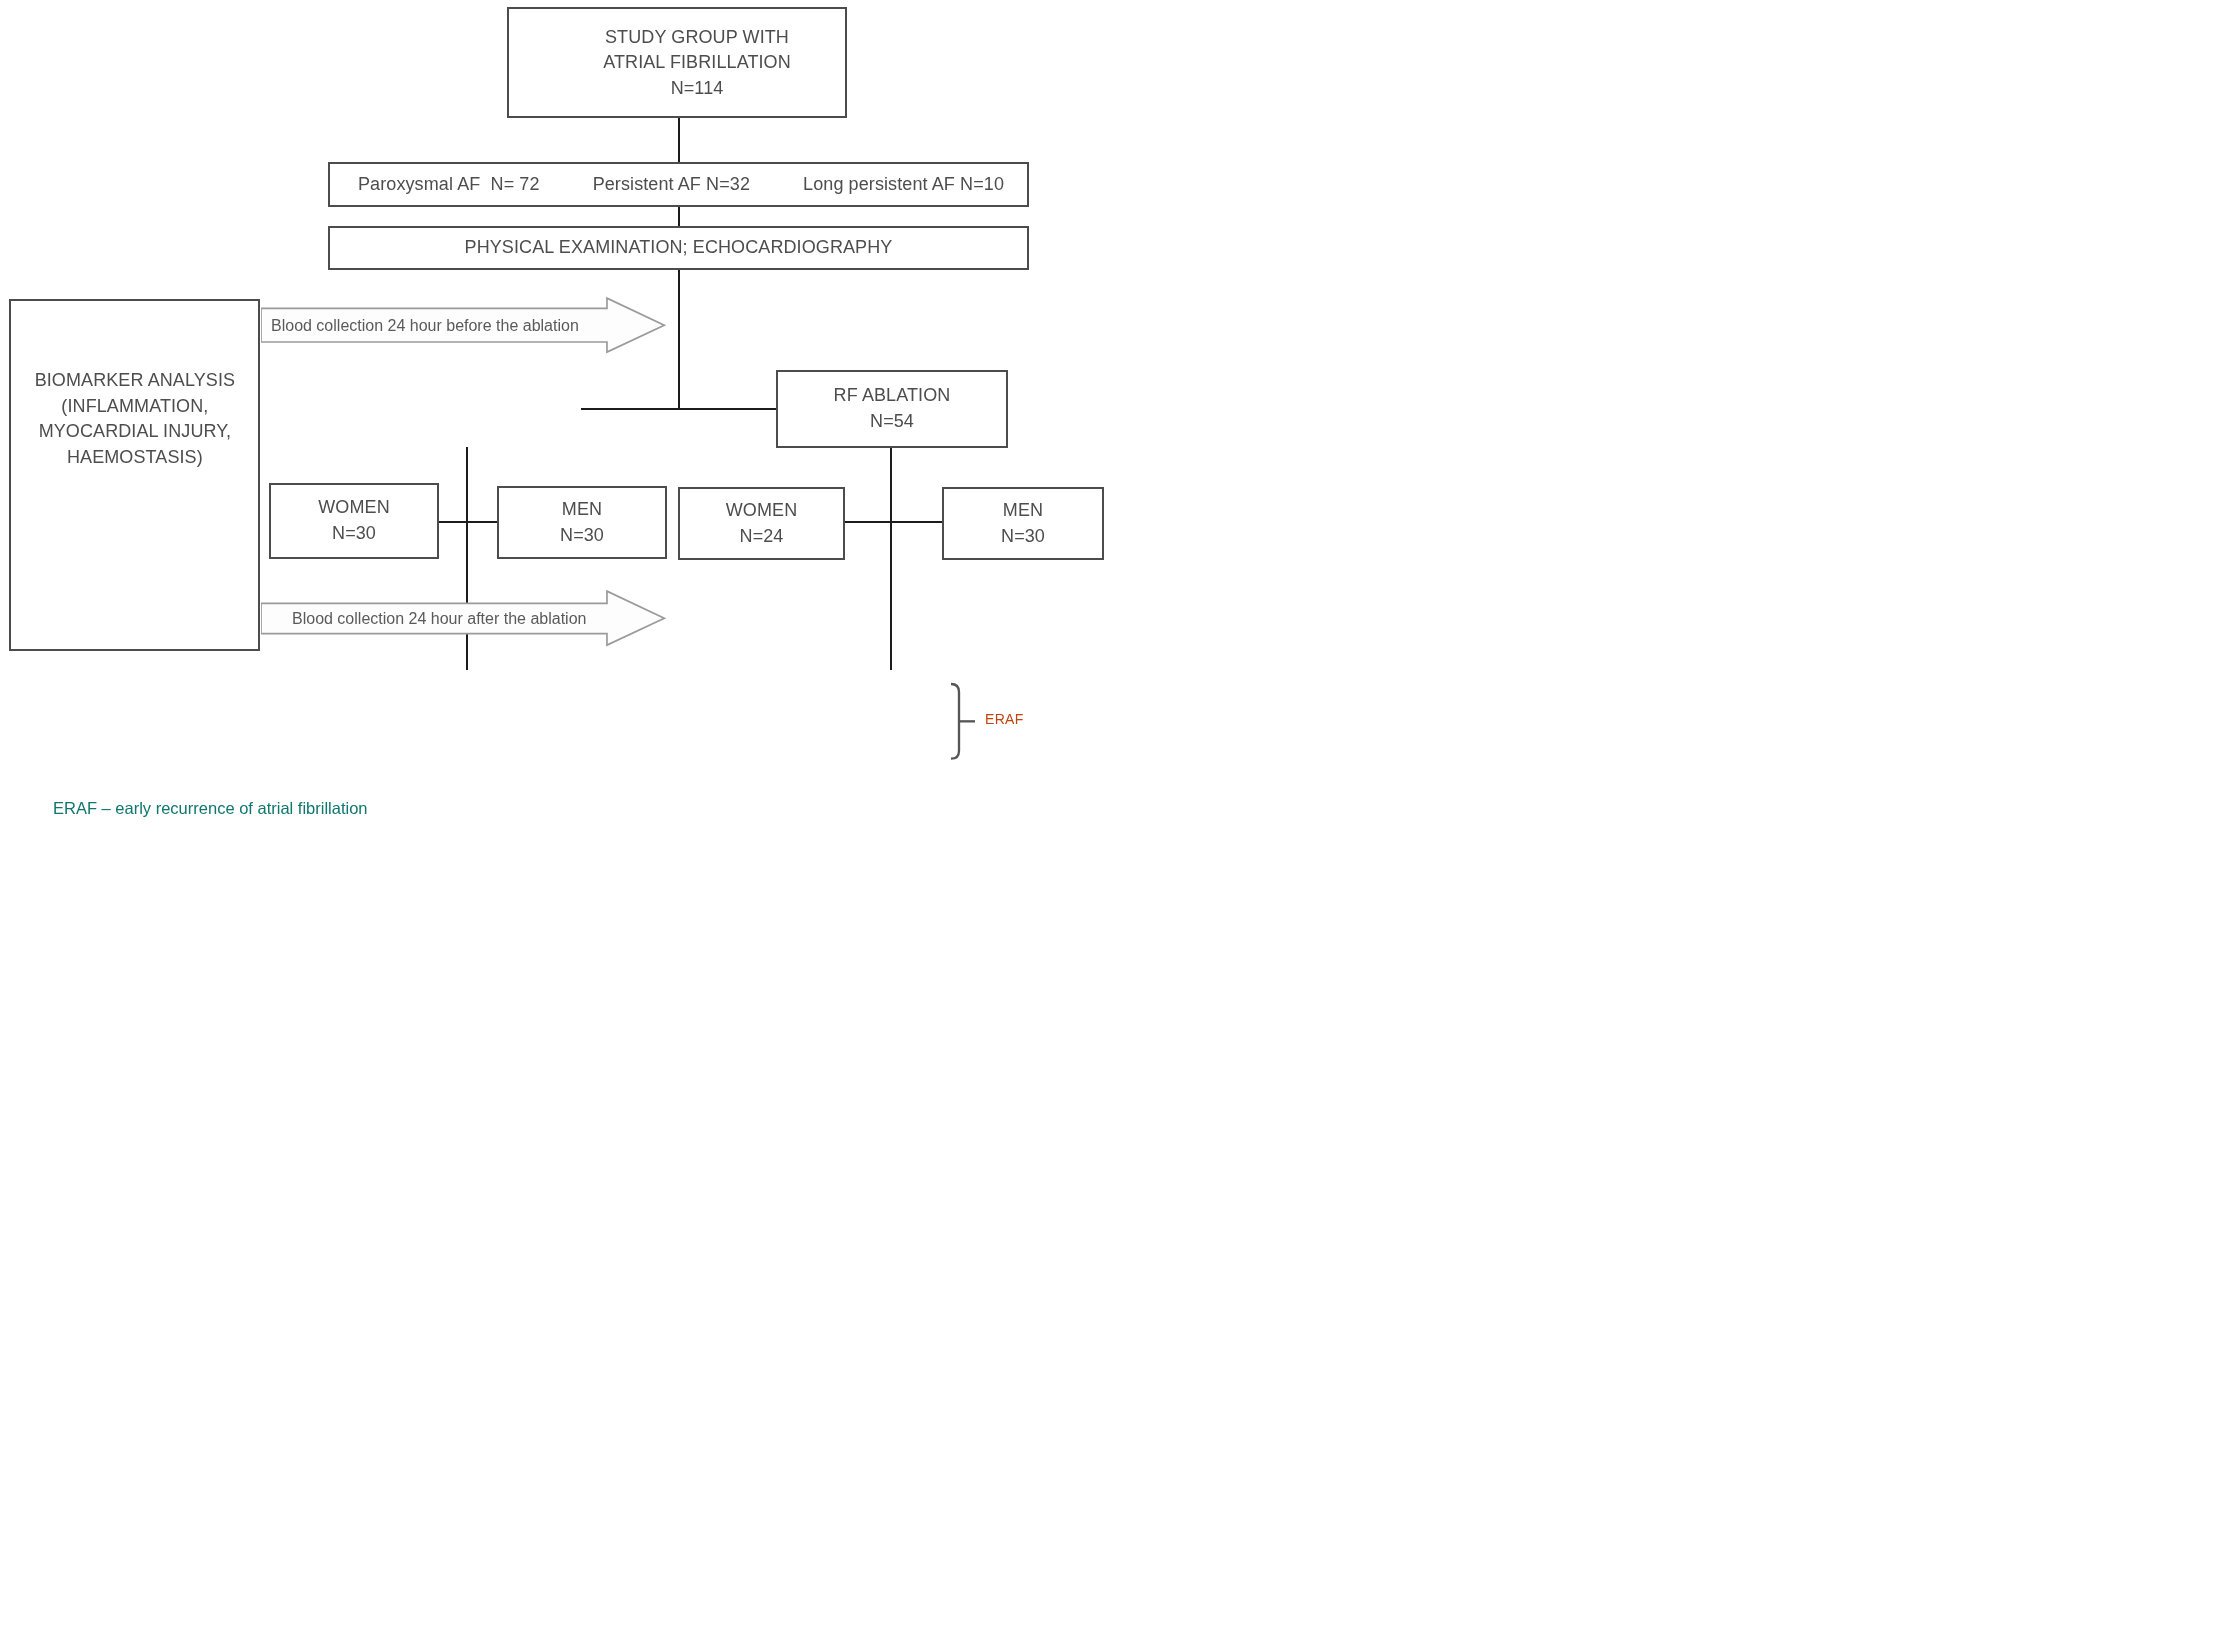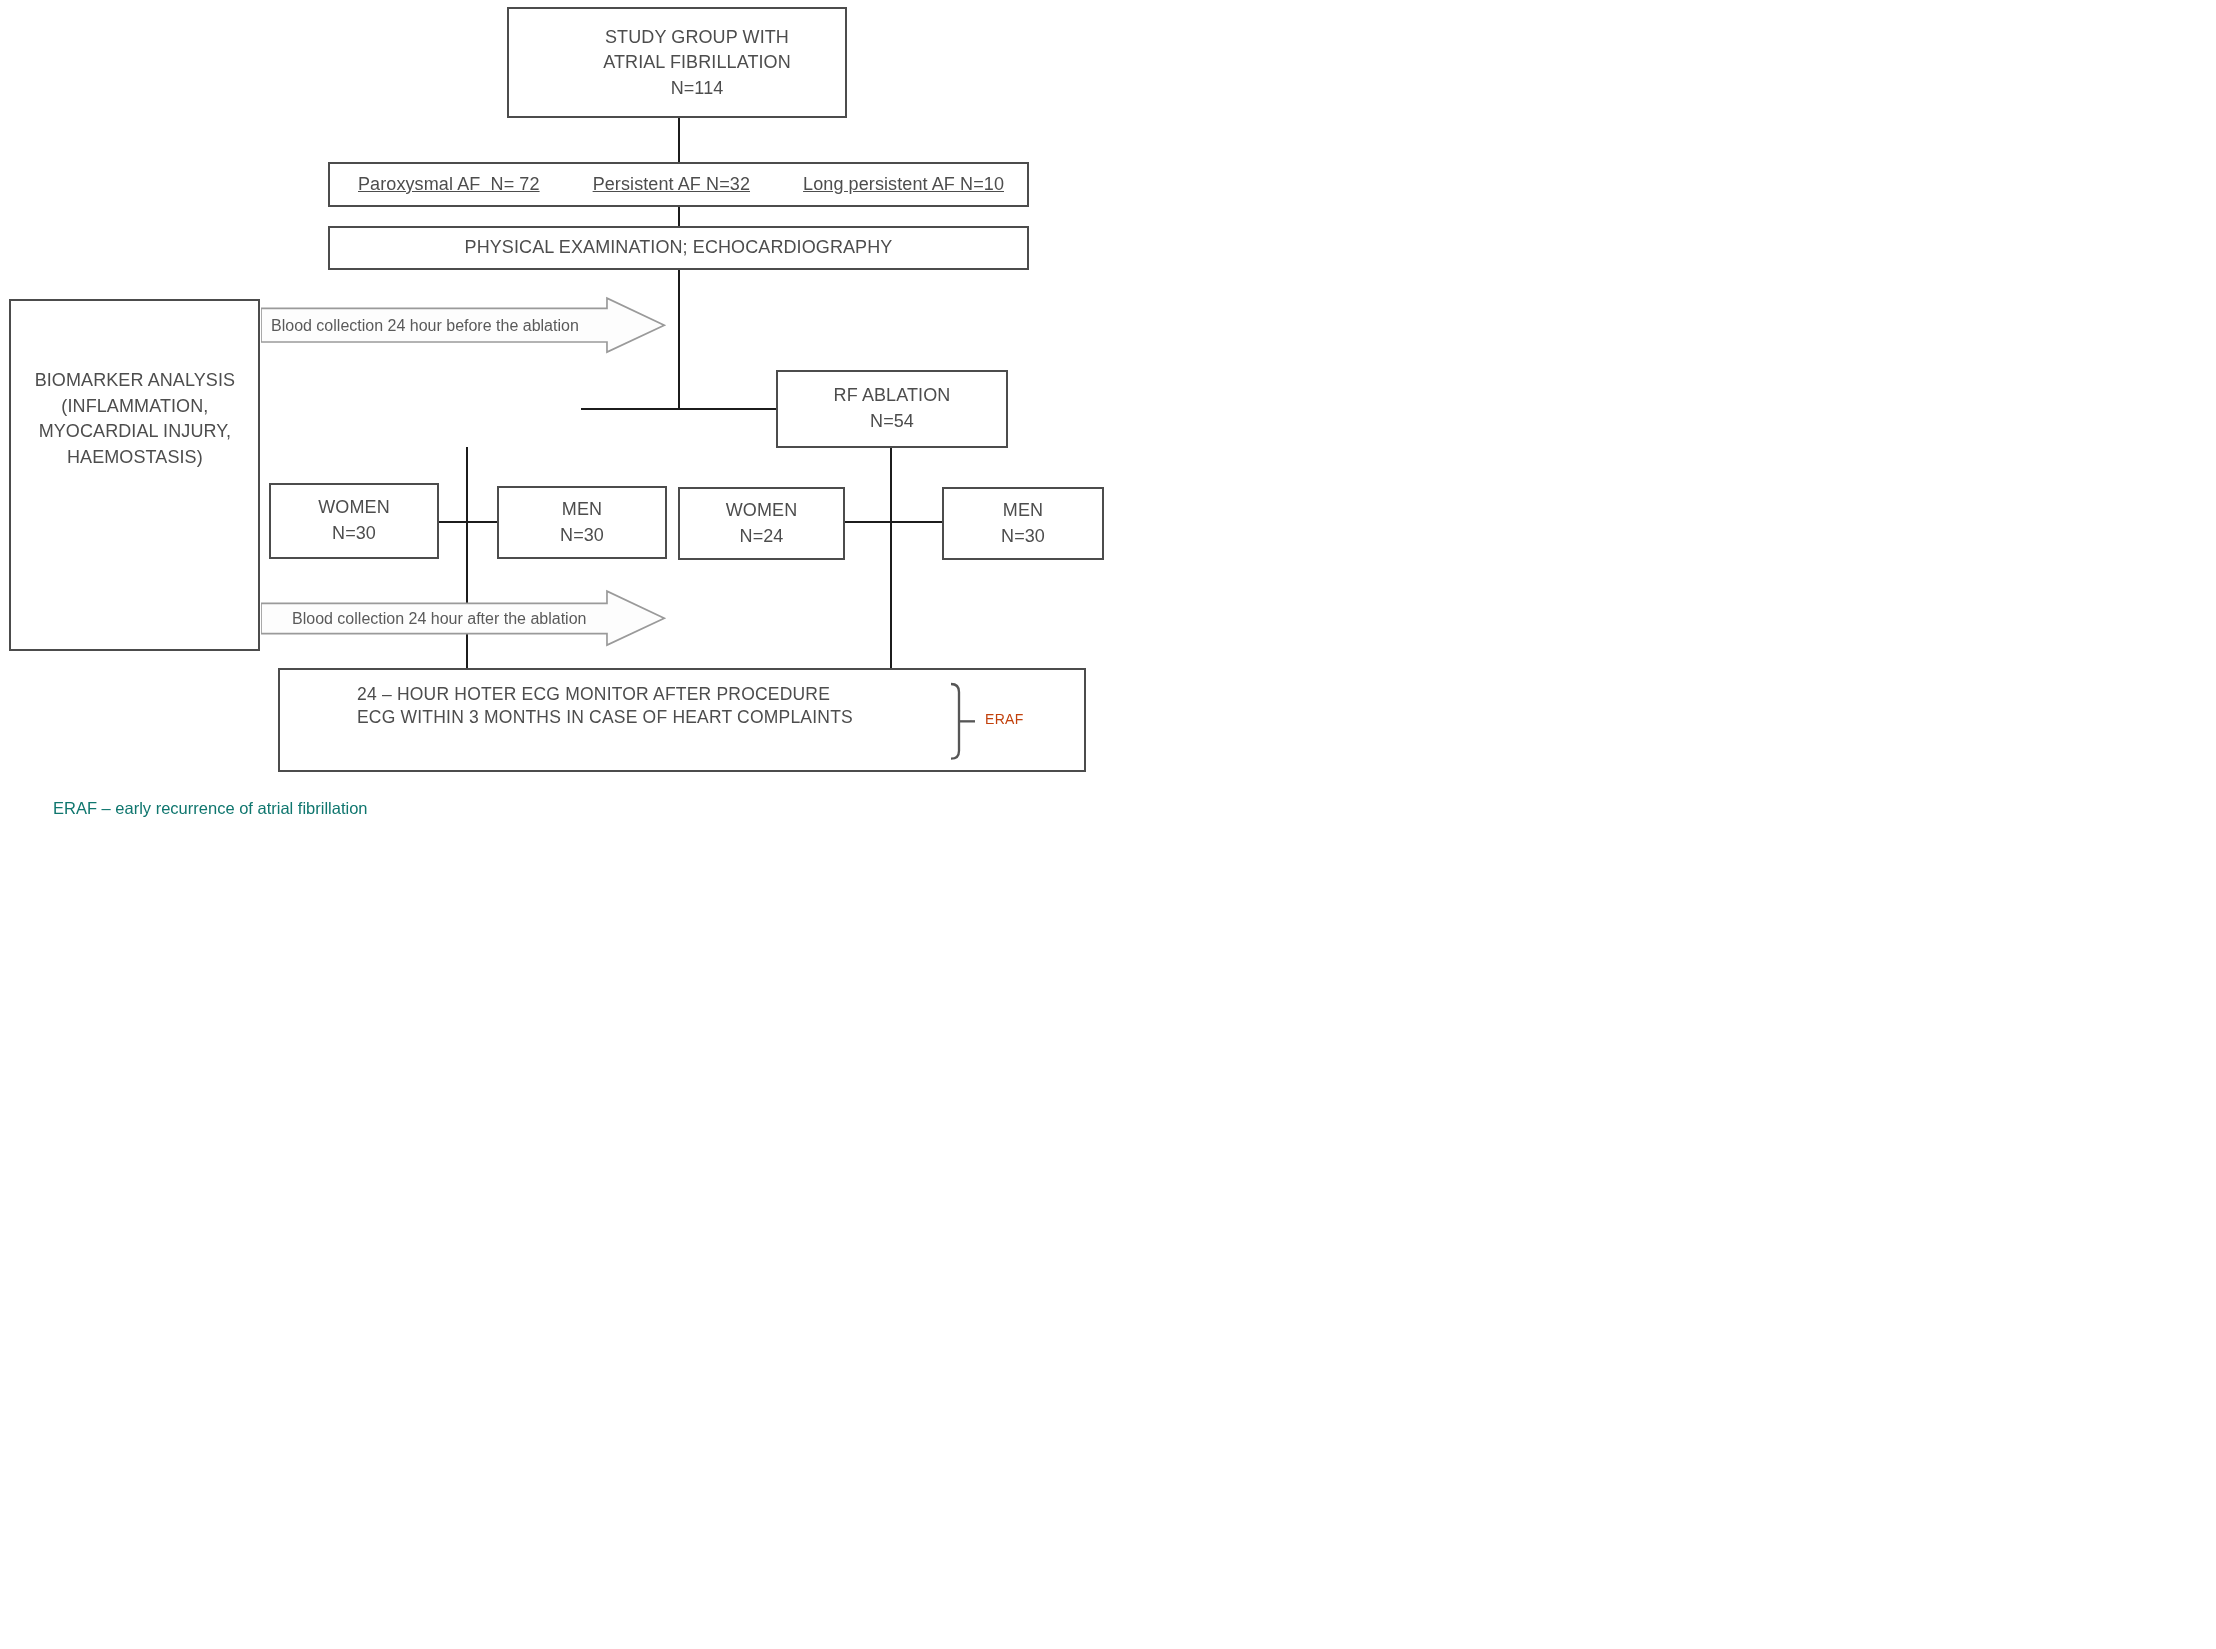--- a/index.html
+++ b/index.html
@@ -69,21 +69,21 @@
     <polygon points="0,21 513,21 513,3 598,43 513,83 513,66 0,66" fill="#fdfdfd" stroke="#9a9a9a" stroke-width="2.5"></polygon>
   </svg>
   <div class="arrow-label" style="left:271px;top:604px;line-height:30px;margin-left:21px;">Blood collection 24 hour after the ablation</div>
 
   <div class="box caps" id="study-box" style="left:507px;top:7.4px;width:340px;height:111px;padding-left:40px;">
     <div class="ln">STUDY GROUP WITH</div>
     <div class="ln">ATRIAL FIBRILLATION</div>
     <div class="ln">N=114</div>
   </div>
 
-  <div class="box caps" id="af-types-box" style="left:328px;top:162px;width:701px;height:45px;text-decoration:underline;">
+  <div class="box caps" id="af-types-box" style="left:328px;top:162px;width:701px;height:45px;">
     <span class="ln">Paroxysmal AF  N= 72</span>
     <span class="ln">Persistent AF N=32</span>
     <span class="ln">Long persistent AF N=10</span>
   </div>
 
   <div class="box caps" id="exam-box" style="left:328px;top:226px;width:701px;height:44px;">
     <div class="ln">PHYSICAL EXAMINATION; ECHOCARDIOGRAPHY</div>
   </div>
 
   <div class="box caps" id="biomarker-box" style="left:9.4px;top:299px;width:251px;height:352px;">
@@ -112,24 +112,20 @@
   <div class="box caps row-box" style="left:678px;top:487px;width:167px;height:73px;">
     <div class="ln">WOMEN</div>
     <div class="ln">N=24</div>
   </div>
 
   <div class="box caps row-box" style="left:942px;top:487px;width:162px;height:73px;">
     <div class="ln">MEN</div>
     <div class="ln">N=30</div>
   </div>
 
-  <div class="box" id="ecg-box" style="left:278px;top:668px;width:808px;height:104px;">
-    <div class="ln">24 – HOUR HOTER ECG MONITOR AFTER PROCEDURE</div>
-    <div class="ln">ECG WITHIN 3 MONTHS IN CASE OF HEART COMPLAINTS</div>
-  </div>
 
   <svg class="bracket-svg" style="left:943px;top:680px;" width="40" height="84" viewBox="0 0 60 124">
     <path d="M12,5 Q24,5 24,17 L24,105 Q24,117 12,117" fill="none" stroke="#565656" stroke-width="3.5"></path>
     <path d="M24,61 L48,61" fill="none" stroke="#565656" stroke-width="3.5"></path>
   </svg>
   <div id="eraf-label" style="left:985px;top:711px;">ERAF</div>
 
   <div id="footnote" style="left:53px;top:799px;">ERAF – early recurrence of atrial fibrillation</div>
 
 </div>

